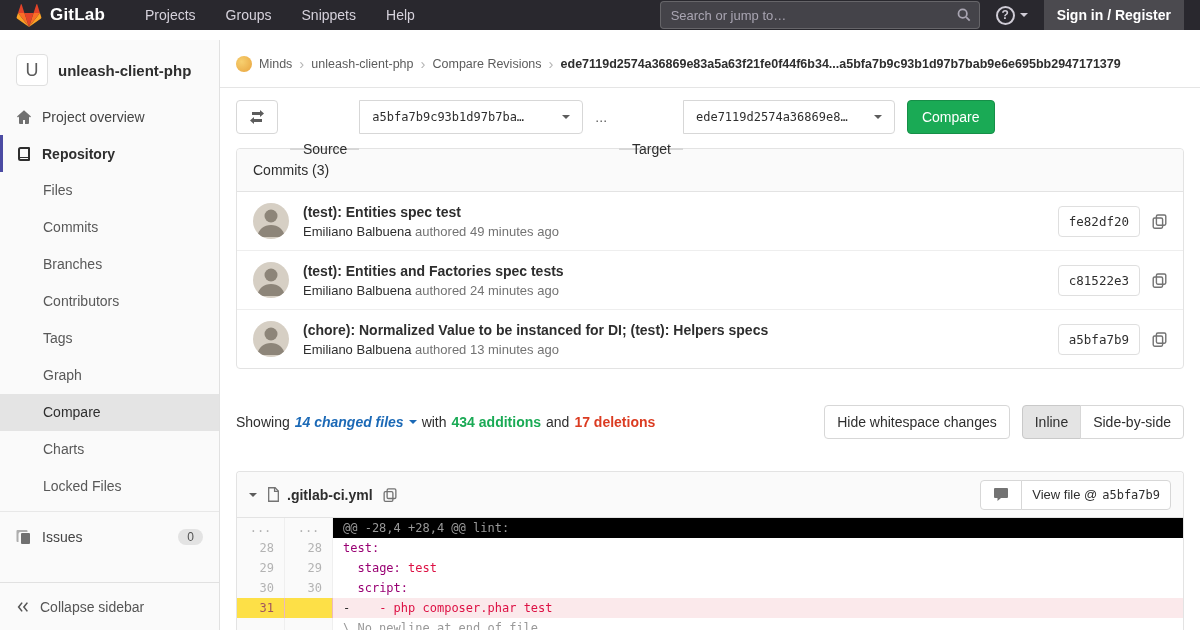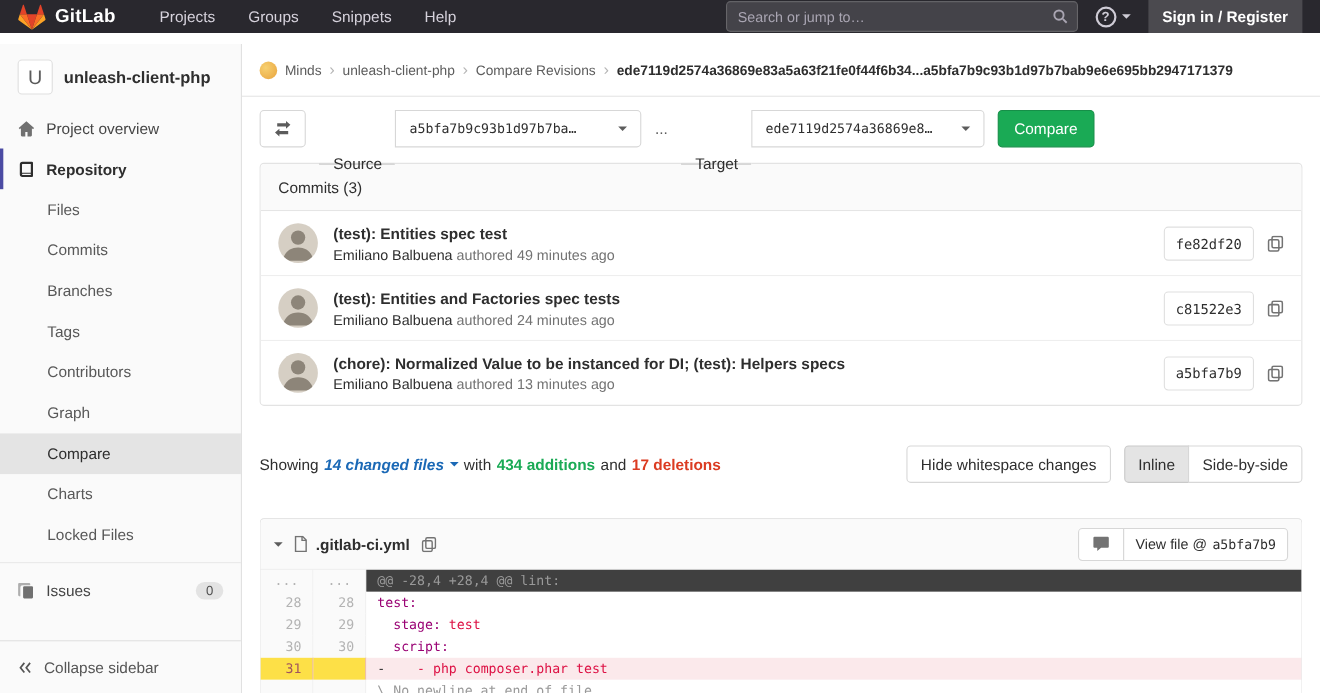--- a/index.html
+++ b/index.html
@@ -126,21 +126,21 @@
   .btn-comment { border-radius:4px 0 0 4px; color:#737373; padding:0 12px; }
   .btn-view { border-radius:0 4px 4px 0; margin-left:-1px; gap:5px; }
   .mono { font-family:"DejaVu Sans Mono", monospace; font-size:12px; }
 
   .diff-table { font-family:"DejaVu Sans Mono", monospace; font-size:12px; line-height:20px; }
   .dl-row { display:flex; }
   .dl-num { width:48px; flex:none; text-align:right; padding-right:10px; color:#b3b3b3;
     background:#fafafa; border-right:1px solid #efefef; }
   .dl-code { flex:1; padding-left:10px; white-space:pre; background:#fff; color:#2e2e2e; }
   .dl-row.match .dl-num { text-align:center; padding-right:0; }
-  .dl-row.match .dl-code { background:#404040; }
+  .dl-row.match .dl-code { background:#000000; }
   .dl-row.deletion .dl-num { background:#fde047; color:#a0555e; border-right-color:#ecb8be; }
   .dl-row.deletion .dl-code { background:#fbe9eb; }
   .seg-meta { color:#999; }
   .seg-key { color:#990073; }
   .seg-value { color:#dd1144; }
   .seg-plain { color:#2e2e2e; }
   .seg-marker { color:#2e2e2e; }
 </style>
 </head>
 <body>
@@ -204,22 +204,22 @@
       <span class="s-icon">
         <svg width="16" height="16" viewBox="0 0 16 16" fill="currentColor">
             <path d="M4.5 1A2.5 2.5 0 0 0 2 3.5v9A2.5 2.5 0 0 0 4.5 15H13a1 1 0 0 0 1-1V2a1 1 0 0 0-1-1H4.5zM4 3.5c0-.3.2-.5.5-.5H12v8H4.5c-.17 0-.34.02-.5.05V3.5zM4.5 13a.5.5 0 0 1 0-1H12v1H4.5z"></path>
           </svg>
       </span>
       <span>Repository</span>
     </a>
     <a class="sub-item">Files</a>
     <a class="sub-item">Commits</a>
     <a class="sub-item">Branches</a>
+    <a class="sub-item">Contributors</a>
     <a class="sub-item">Tags</a>
-    <a class="sub-item">Contributors</a>
     <a class="sub-item">Graph</a>
     <a class="sub-item active">Compare</a>
     <a class="sub-item">Charts</a>
     <a class="sub-item">Locked Files</a>
     <div class="side-sep"></div>
     <a class="s-item">
       <span class="s-icon">
         <svg width="16" height="16" viewBox="0 0 16 16" fill="currentColor">
             <path opacity=".55" d="M2.5 1h8a1 1 0 0 1 1 1v1h-7a2 2 0 0 0-2 2v8h-1a1 1 0 0 1-1-1V2a1 1 0 0 1 1-1z"></path>
             <rect x="5" y="4" width="9" height="11" rx="1"></rect>

